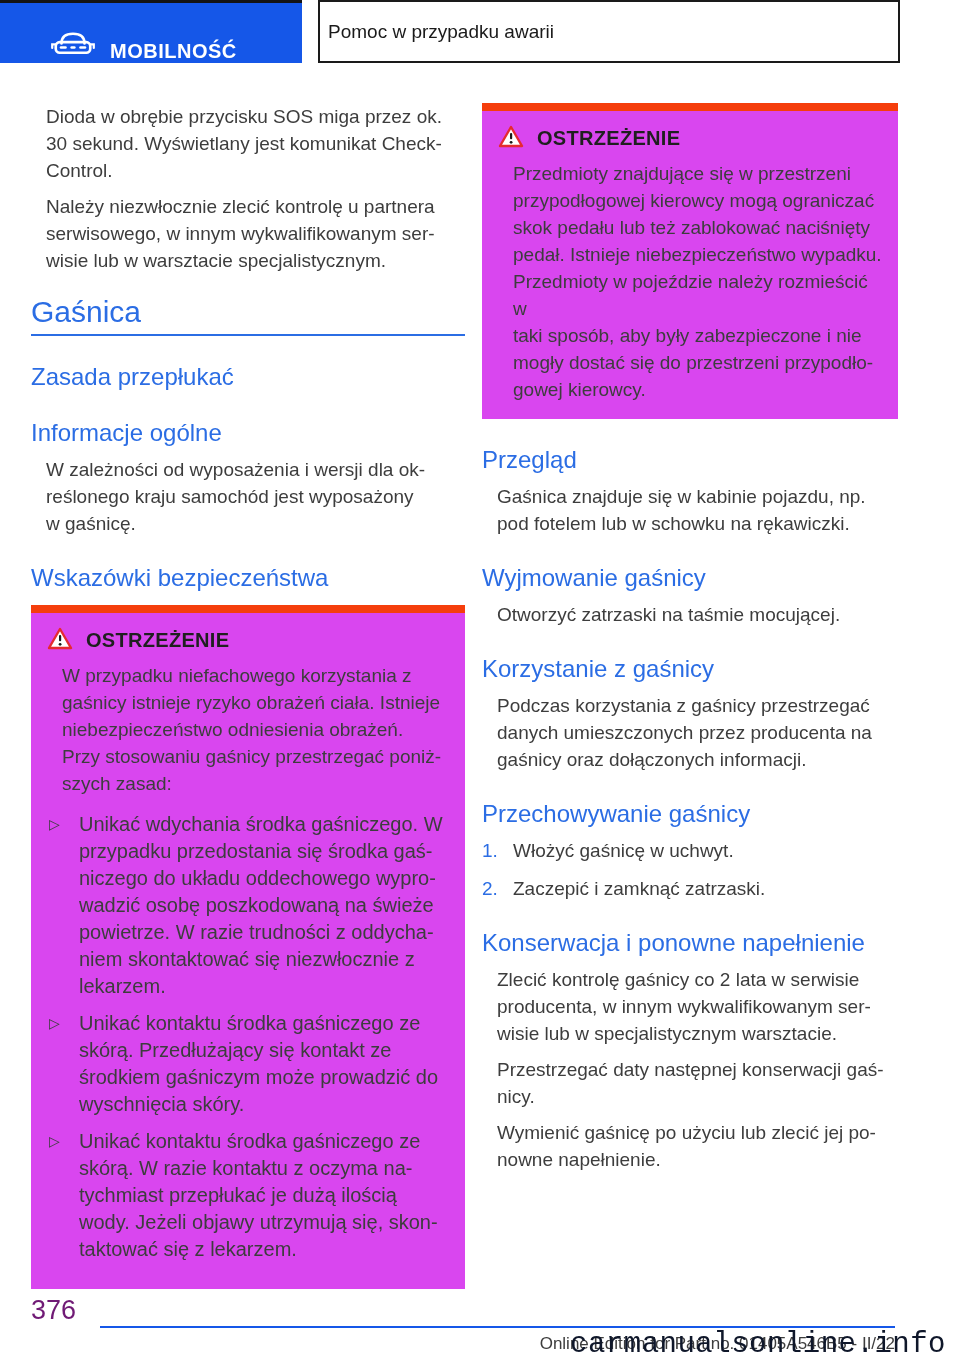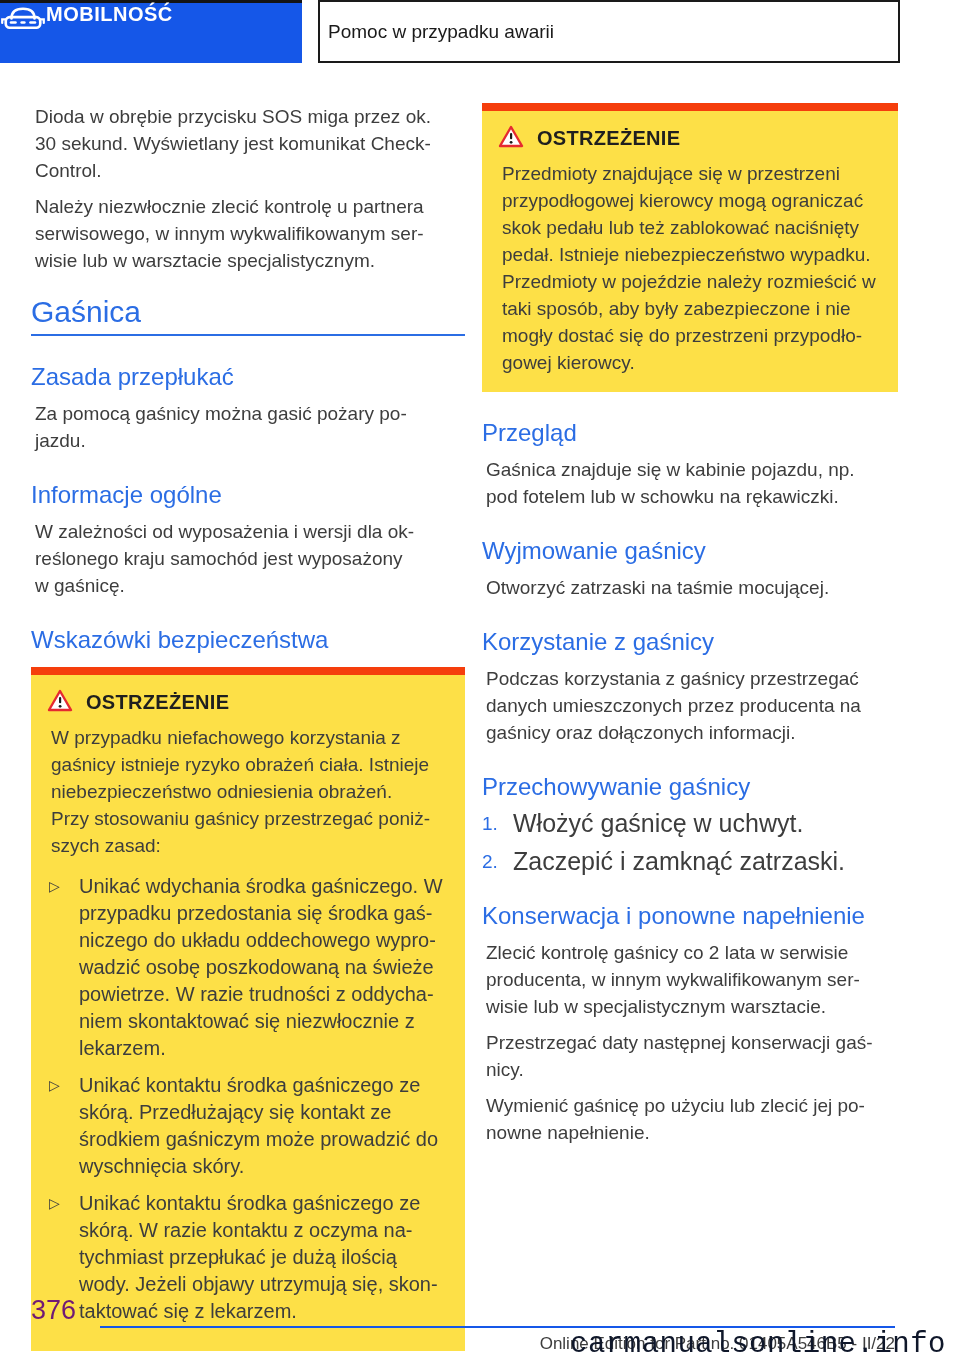--- a/index.html
+++ b/index.html
@@ -9,69 +9,70 @@
     background:#ffffff;
     font-family:"Liberation Sans", sans-serif;
     color:#3d3d3d;
     overflow:hidden;
   }
   
   .chapter-tab{
     position:absolute;left:0;top:0;width:302px;height:63px;
     background:#1557e8;border-top:3px solid #141414;
     box-sizing:border-box;
-    display:flex;align-items:flex-start;
+    display:flex;align-items:flex-end;gap:14px;
+    padding-left:50px;
   }
   .chapter-tab .tab-label{
     color:#ffffff;font-size:20px;font-weight:bold;letter-spacing:.5px;
   }
   .header-title-box{
     position:absolute;left:318px;top:0;width:582px;height:63px;
     background:#ffffff;border:2px solid #1a1a1a;box-sizing:border-box;
     display:flex;align-items:center;padding-left:8px;
   }
   .header-title-box .title{font-size:19px;color:#1a1a1a;}
   
   .col{position:absolute;top:103px;}
   .col-left{left:31px;width:434px;}
   .col-right{left:482px;width:416px;}
   p.body{
-    font-size:19px;line-height:27px;margin:0 0 9px 4px;
+    font-size:19px;line-height:27px;margin:0 0 9px 15px;
     white-space:pre-line;color:#3d3d3d;
   }
   h1.sec{
     font-size:30px;line-height:36px;font-weight:400;color:#2b6de4;
     margin:20px 0 0 0;
   }
   .sec-rule{height:2px;background:#2b6de4;margin:4px 0 0 0;}
   h2.sub{
     font-size:24px;line-height:30px;font-weight:400;color:#2b6de4;
     margin:26px 0 8px 0;
   }
   
   .warnbox{
-    background:#fde047;margin-top:12px;
+    background:#d946ef;margin-top:12px;
   }
   .warnbar{height:8px;background:#f53e0c;}
   .warn-inner{padding:14px 16px 16px 16px;}
   .warnhead{display:flex;align-items:center;gap:13px;margin-bottom:8px;}
   .warnlabel{font-size:20px;font-weight:bold;color:#1f1f1f;letter-spacing:.3px;}
   .warnbox p.body{margin-bottom:10px;}
   .tri-list{list-style:none;margin:14px 0 0 0;padding:0;}
   .tri-list li{display:flex;margin-bottom:10px;}
   .tri-list .tri{
     flex:0 0 30px;font-family:"DejaVu Sans",sans-serif;
     font-size:14px;line-height:27px;color:#3d3d3d;padding-left:2px;
   }
   .tri-list .tri-text{font-size:20px;line-height:27px;white-space:pre-line;}
   
   .steps{margin:0;padding:0;list-style:none;}
   .steps li{display:flex;margin-bottom:11px;}
   .steps .num{flex:0 0 31px;color:#2b6de4;font-size:19px;line-height:27px;}
-  .steps .step-text{font-size:25px;line-height:27px;color:#3d3d3d;}
+  .steps .step-text{font-size:19px;line-height:27px;color:#3d3d3d;}
   
   .pagenum{
     position:absolute;left:31px;top:1295px;
     font-size:27px;color:#701a75;
   }
   .footline{
     position:absolute;left:100px;top:1326px;width:795px;height:2px;
     background:#1557e8;
   }
   .edition{
@@ -111,22 +112,20 @@
 30 sekund. Wyświetlany jest komunikat Check-
 Control.</p>
     <p class="body">Należy niezwłocznie zlecić kontrolę u partnera
 serwisowego, w innym wykwalifikowanym ser-
 wisie lub w warsztacie specjalistycznym.</p>
 
     <h1 class="sec">Gaśnica</h1>
     <div class="sec-rule"></div>
 
     <h2 class="sub">Zasada przepłukać</h2>
-    <p class="body">Za pomocą gaśnicy można gasić pożary po-
-jazdu.</p>
 
     <h2 class="sub">Informacje ogólne</h2>
     <p class="body">W zależności od wyposażenia i wersji dla ok-
 reślonego kraju samochód jest wyposażony
 w gaśnicę.</p>
 
     <h2 class="sub">Wskazówki bezpieczeństwa</h2>
 
     <section class="warnbox">
       <div class="warnbar"></div>

